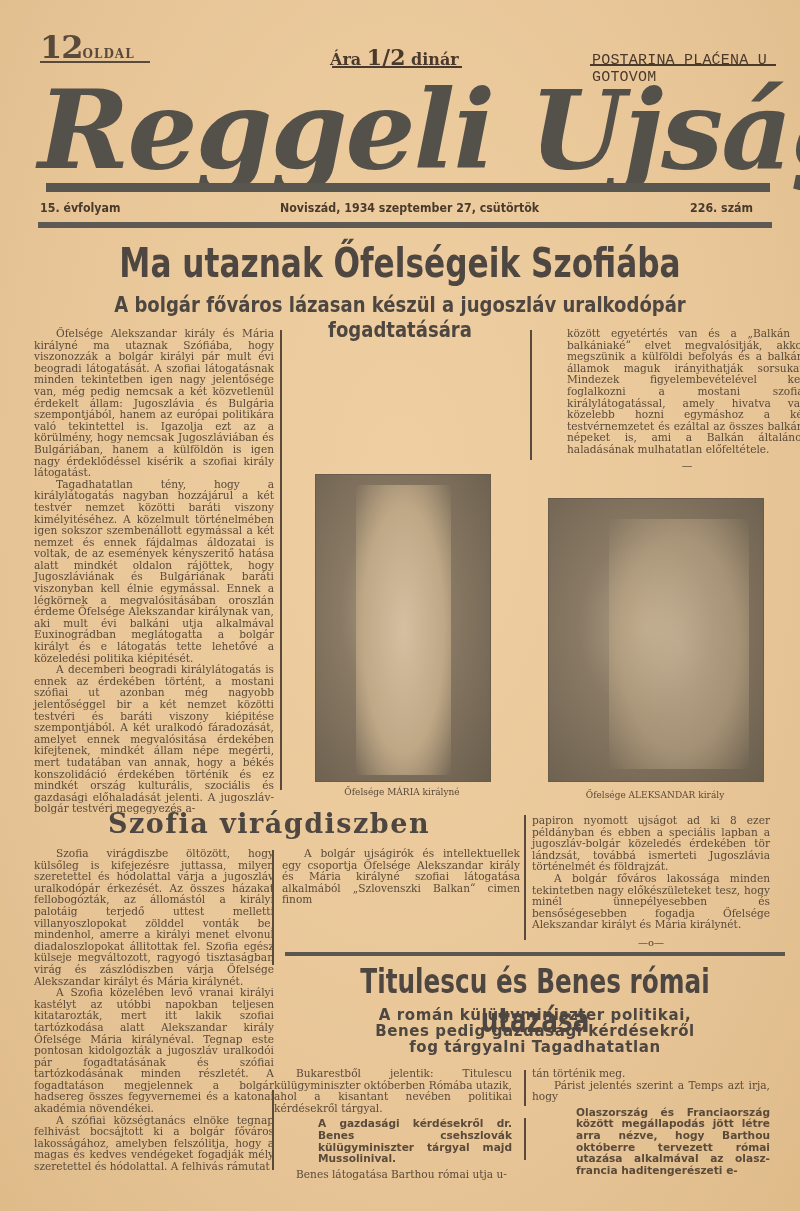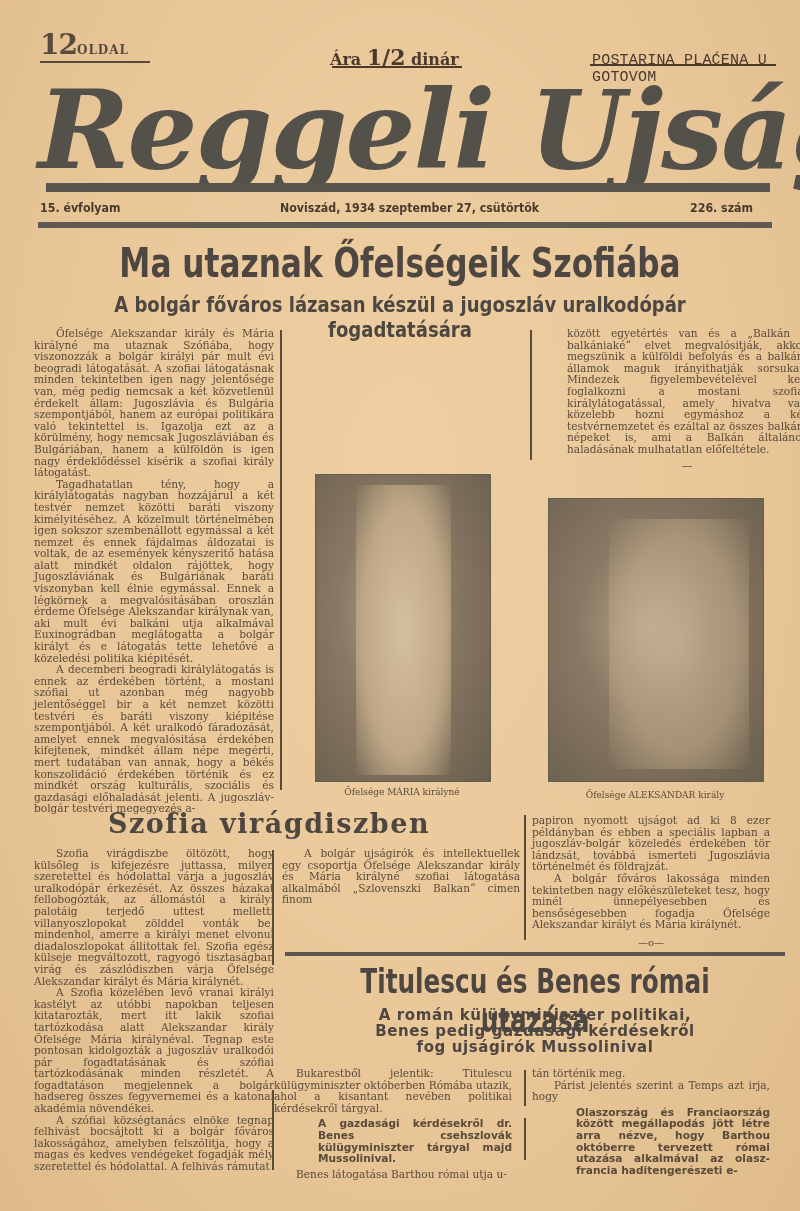--- a/index.html
+++ b/index.html
@@ -9,21 +9,21 @@
     font-family:"DejaVu Serif", serif;
     color:#4a3a2c;
     position:relative;
   }
   .page {
     position:absolute; left:0; top:0; width:800px; height:1211px;
     background: radial-gradient(ellipse at 50% 40%, #efcfa2 0%, #e8c698 60%, #dfbb8a 100%);
   }
   .abs { position:absolute; }
   .pages-badge { left:40px; top:28px; font-family:"DejaVu Serif", serif; font-weight:bold; color:#5a4a3c; }
-  .pages-badge .num { font-size:28px; letter-spacing:-1px;text-align:right; }
+  .pages-badge .num { font-size:32px; letter-spacing:-1px;text-align:right; }
   .pages-badge .lbl { font-size:12px; letter-spacing:1px; }
   .pages-line { left:40px; top:61px; width:110px; height:2px; background:#5a4a3c; }
   .price { left:330px; top:44px; font-weight:bold; font-size:16px; color:#4a3a2c; }
   .price .frac { font-size:22px; }
   .price-line { left:332px; top:66px; width:130px; height:2px; background:#4a3a2c; }
   .postage { left:592px; top:52px; font-size:15px; color:#4a3a2c; letter-spacing:0.2px; font-family:Liberation Mono, monospace; }
   .postage-line { left:590px; top:64px; width:186px; height:2px; background:#4a3a2c; }
   .masthead {
     left:38px; top:70px; width:740px; height:120px;
     font-family:"DejaVu Serif", serif; font-style:italic; font-weight:bold;
@@ -157,21 +157,21 @@
     <p class="noindent">papiron nyomott ujságot ad ki 8 ezer példányban és ebben a speciális lapban a jugoszláv-bolgár közeledés érdekében tör lándzsát, továbbá ismerteti Jugoszlávia történelmét és földrajzát.</p>
     <p>A bolgár főváros lakossága minden tekintetben nagy előkészületeket tesz, hogy minél ünnepélyesebben és bensőségesebben fogadja Őfelsége Alekszandar királyt és Mária királynét.</p>
     <div class="divider-o" style="text-align:center; margin-top:6px;">—o—</div>
   </div>
 
   <div class="abs h3-bar"></div>
   <div class="abs h3">Titulescu és Benes római utazása</div>
   <div class="abs h3-sub">
     <div>A román külügyminiszter politikai,</div>
     <div>Benes pedig gazdasági kérdésekről</div>
-    <div>fog ujságirók Mussolinival</div>
+    <div>fog tárgyalni Tagadhatatlan</div>
   </div>
 
   <div class="abs col" style="left:274px; top:1068px; width:238px;">
     <p>Bukarestből jelentik: Titulescu külügyminiszter októberben Rómába utazik, ahol a kisantant nevében politikai kérdésekről tárgyal.</p>
     <p class="noindent indent-block" style="margin:4px 0 4px 44px;">A gazdasági kérdésekről dr. Benes csehszlovák külügyminiszter tárgyal majd Mussolinival.</p>
     <p>Benes látogatása Barthou római utja u-</p>
   </div>
   <div class="abs vrule" style="left:524px; top:1070px; height:36px;"></div>
   <div class="abs vrule" style="left:524px; top:1118px; height:42px;"></div>
 

